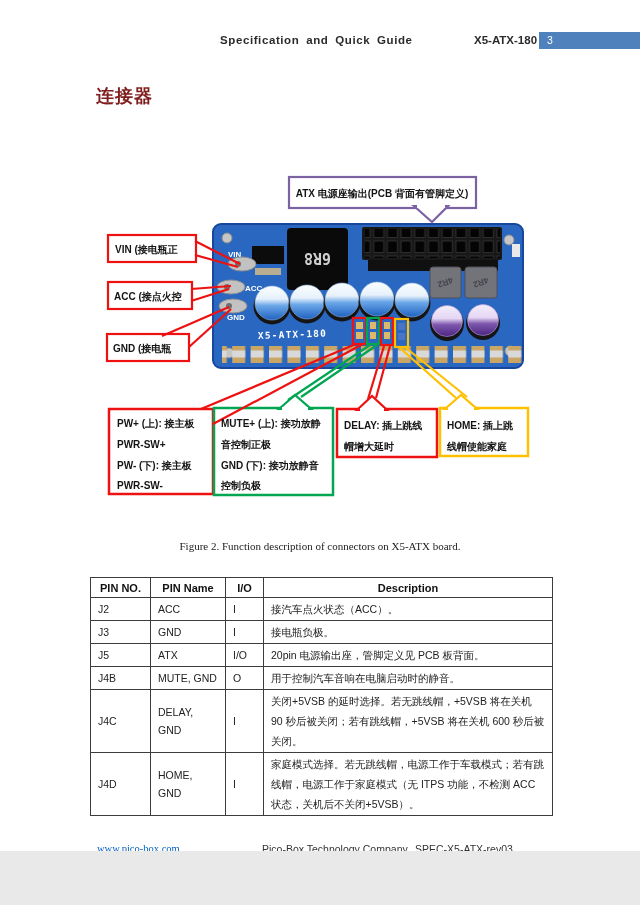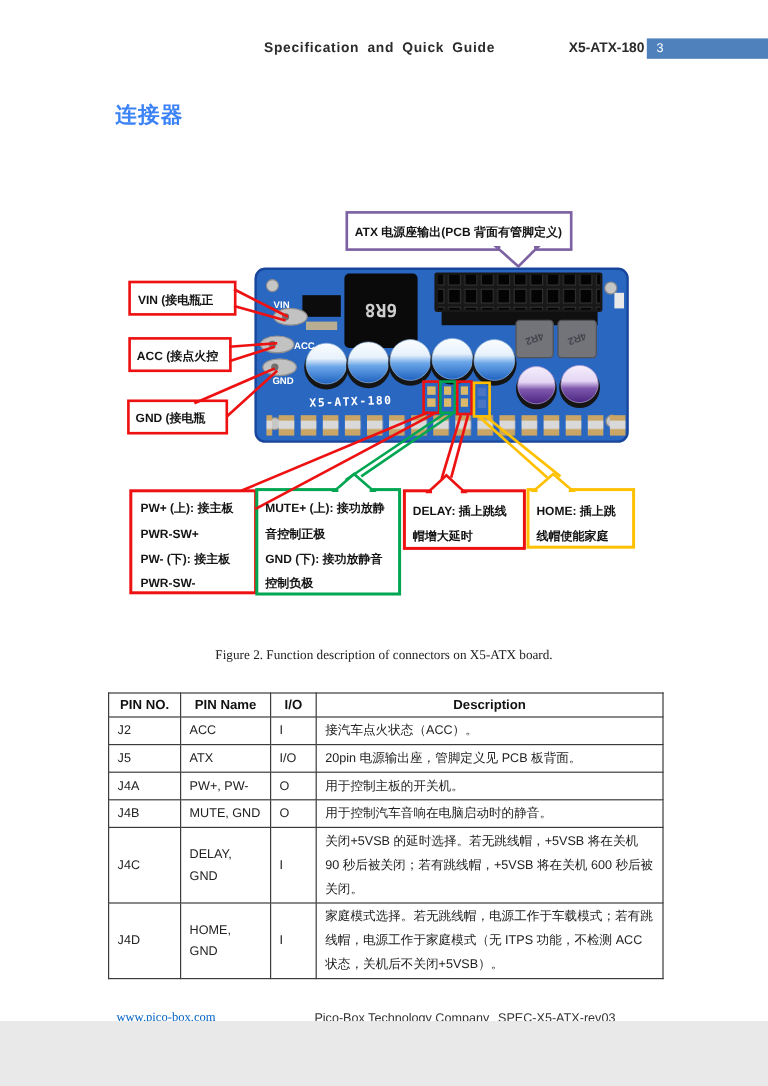--- a/index.html
+++ b/index.html
@@ -8,21 +8,21 @@
     font-family:"Liberation Sans","DejaVu Sans",sans-serif;color:#1a1a1a;
     overflow:hidden;margin:0 auto;
   }
   .abs{position:absolute;}
   
   .hdr-title{left:220px;top:34px;font-size:11.5px;font-weight:600;color:#2b2b2b;letter-spacing:.6px;word-spacing:3px;}
   .hdr-model{left:474px;top:34px;font-size:11.5px;font-weight:600;color:#2b2b2b;}
   .page-badge{left:539px;top:32px;width:101px;height:17px;background:#4f81bd;color:#ffffff;
     font-size:10.5px;line-height:17px;padding-left:8px;box-sizing:border-box;}
   
-  .section-title{left:96px;top:84px;font-size:18px;font-weight:bold;color:#3b82f6;letter-spacing:1px;}
+  .section-title{left:96px;top:84px;font-size:18px;font-weight:bold;color:#7f1d1d;letter-spacing:1px;}
   
   .caption{left:0;top:540px;width:640px;text-align:center;
     font-family:"Liberation Serif","DejaVu Serif",serif;font-size:11px;color:#222;}
   
   .pin-table{left:90px;top:577px;border-radius:21px;}
   table{border-collapse:collapse;table-layout:fixed;width:462px;}
   th,td{border:1px solid #3c3c3c;box-sizing:border-box;vertical-align:middle;}
   th{font-size:11px;font-weight:bold;height:20px;padding:1px 4px;text-align:center;color:#111;}
   td{font-size:10.5px;padding:1px 7px;height:19px;line-height:18px;color:#222;}
   td.desc{line-height:20px;}
@@ -263,32 +263,32 @@
         </tr>
       </thead>
       <tbody>
         <tr>
           <td>J2</td>
           <td>ACC</td>
           <td>I</td>
           <td class="desc">接汽车点火状态（ACC）。</td>
         </tr>
         <tr>
+          <td>J3</td>
+          <td>GND</td>
+          <td>I</td>
+          <td class="desc">接电瓶负极。</td>
+        </tr>
+        <tr>
           <td>J5</td>
           <td>ATX</td>
           <td>I/O</td>
           <td class="desc">20pin 电源输出座，管脚定义见 PCB 板背面。</td>
         </tr>
         <tr>
-          <td>J4A</td>
-          <td>PW+, PW-</td>
-          <td>O</td>
-          <td class="desc">用于控制主板的开关机。</td>
-        </tr>
-        <tr>
           <td>J4B</td>
           <td>MUTE, GND</td>
           <td>O</td>
           <td class="desc">用于控制汽车音响在电脑启动时的静音。</td>
         </tr>
         <tr>
           <td>J4C</td>
           <td>DELAY, GND</td>
           <td>I</td>
           <td class="desc">关闭+5VSB 的延时选择。若无跳线帽，+5VSB 将在关机 90 秒后被关闭；若有跳线帽，+5VSB 将在关机 600 秒后被关闭。</td>

